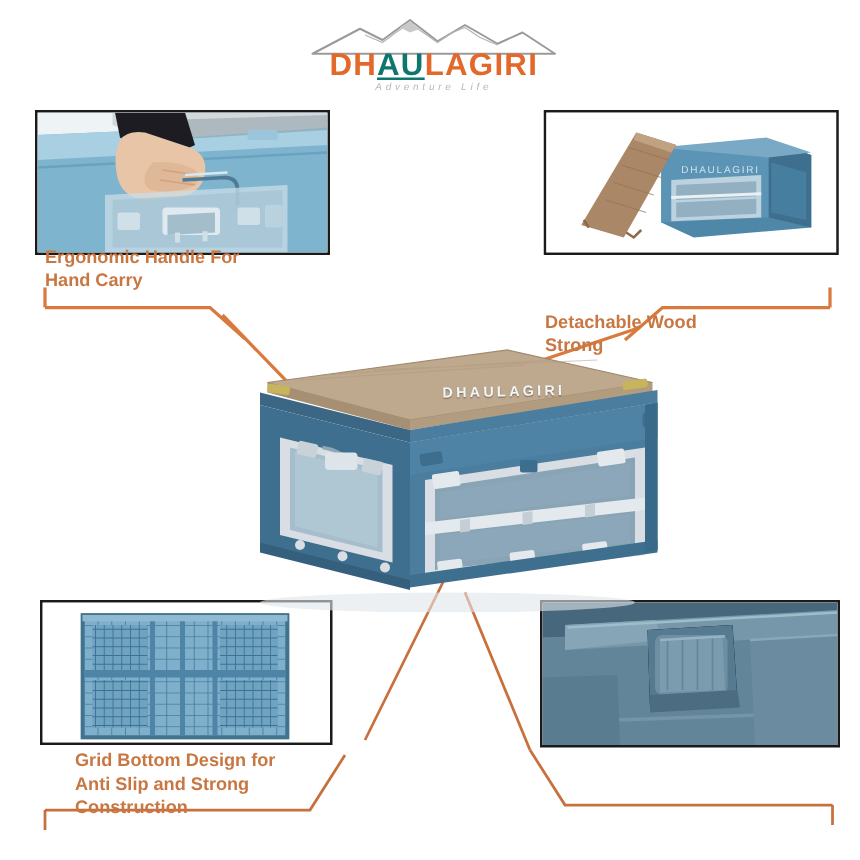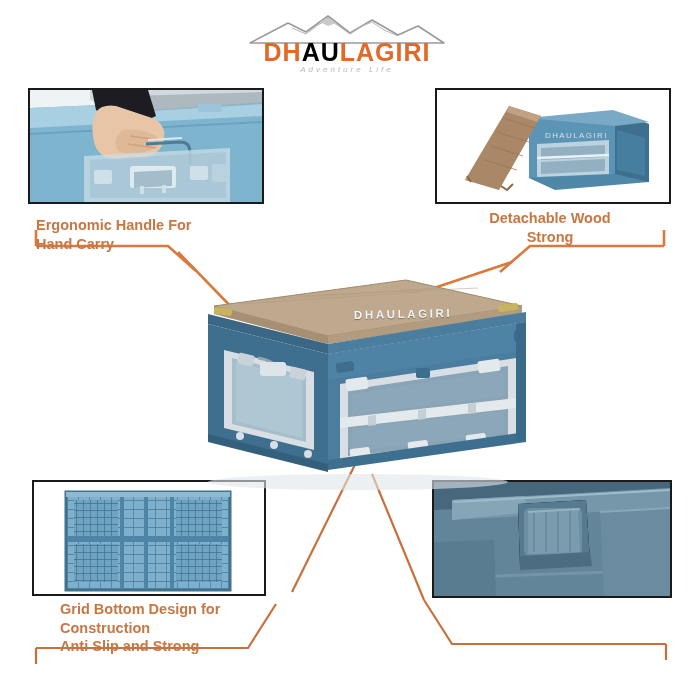--- a/index.html
+++ b/index.html
@@ -13,21 +13,21 @@
   .stage{position:absolute;left:0;top:0;width:688px;height:688px;}
 
   
   .logo{position:absolute;left:232px;top:14px;width:230px;height:62px;text-align:center;}
   .logo svg{position:absolute;left:0;top:0;}
   .logo-word{
     position:absolute;left:0;top:26px;width:230px;
     font-size:25px;font-weight:bold;letter-spacing:1px;
     color:#E2692A;line-height:1;
   }
-  .logo-word .lt{color:#000000;}
+  .logo-word .lt{color:#0f766e;text-decoration:underline;}
   .logo-sub{
     position:absolute;left:0;top:52px;width:230px;
     font-size:8px;letter-spacing:3px;color:#b8b8b8;
     font-style:italic;line-height:1;
   }
 
   
   .inset{
     position:absolute;
     border:2px solid #1a1a1a;
@@ -36,22 +36,22 @@
   }
   .inset .ph{position:absolute;left:0;top:0;width:100%;height:100%;}
 
   #inset-tl{left:28px;top:88px;width:232px;height:112px;}
   #inset-tr{left:435px;top:88px;width:232px;height:112px;}
   #inset-bl{left:32px;top:480px;width:230px;height:112px;}
   #inset-br{left:432px;top:480px;width:236px;height:114px;}
 
   
   .callout{position:absolute;color:#C87743;font-weight:bold;font-size:14.5px;line-height:1.28;}
-  .callout.right{text-align:center;}
-  #label-handle{left:36px;top:216px;width:230px;}
+  .callout.right{text-align:left;margin-top:40px;}
+  #label-handle{left:36px;top:197px;width:230px;}
   #label-wood{left:436px;top:209px;width:228px;}
   #label-grid{left:36px;top:600px;width:236px;margin-left:24px;}
   #label-plastic{left:420px;top:604px;width:248px;}
 
   
   .lines{position:absolute;left:0;top:0;width:688px;height:688px;pointer-events:none;}
 
   
   .product{position:absolute;left:178px;top:258px;width:352px;height:232px;}
   .product svg{display:block;}
@@ -293,18 +293,18 @@
     <div>Hand Carry</div>
   </div>
 
   <div class="callout right" id="label-wood">
     <div>Detachable Wood</div>
     <div>Strong</div>
   </div>
 
   <div class="callout" id="label-grid">
     <div>Grid Bottom Design for</div>
+    <div>Anti Slip and Strong</div>
     <div>Construction</div>
-    <div>Anti Slip and Strong</div>
   </div>
 
 
 </div>
 
 </body></html>

